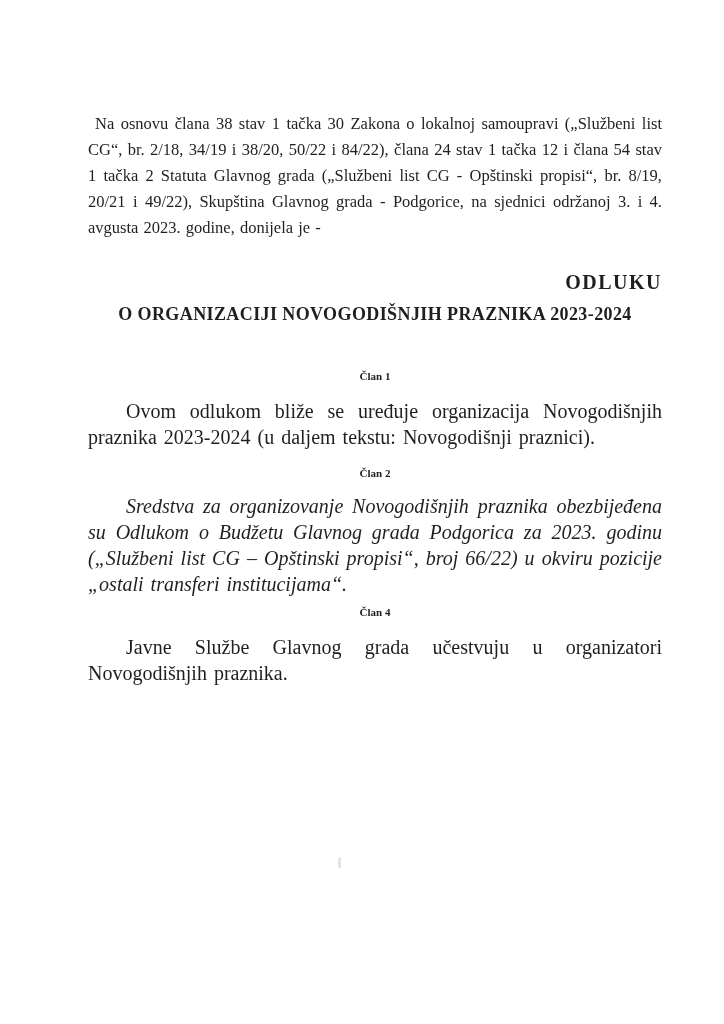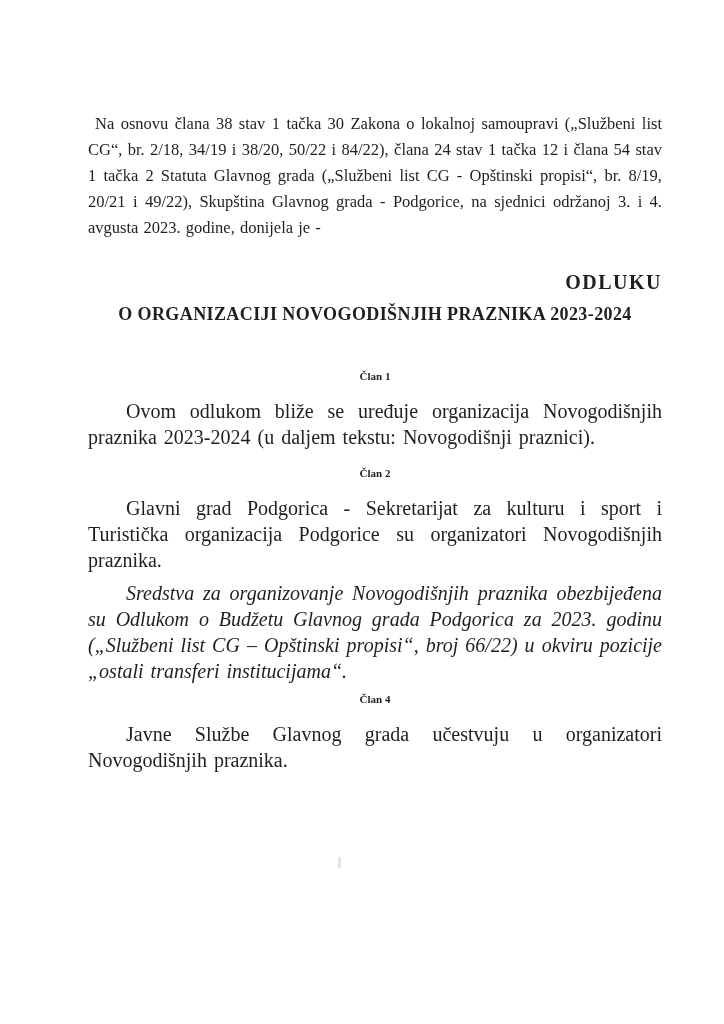--- a/index.html
+++ b/index.html
@@ -86,21 +86,20 @@
   <div class="doc-subtitle">O ORGANIZACIJI NOVOGODIŠNJIH PRAZNIKA 2023-2024</div>
 
   <div class="article">
     <div class="article-heading h-art1">Član 1</div>
     <p>Ovom odlukom bliže se uređuje organizacija Novogodišnjih praznika 2023-2024 (u daljem tekstu: Novogodišnji praznici).</p>
   </div>
 
 
   <div class="article">
     <div class="article-heading h-art3">Član 2</div>
-    <p>Glavni grad Podgorica - Sekretarijat za kulturu i sport i Turistička organizacija Podgorice su organizatori Novogodišnjih praznika.</p>
     <p class="tight">Sredstva za organizovanje Novogodišnjih praznika obezbijeđena su Odlukom o Budžetu Glavnog grada Podgorica za 2023. godinu („Službeni list CG – Opštinski propisi“, broj 66/22) u okviru pozicije „ostali transferi institucijama“.</p>
   </div>
 
   <div class="article">
     <div class="article-heading h-art4">Član 4</div>
     <p>Javne Službe Glavnog grada učestvuju u organizatori Novogodišnjih praznika.</p>
   </div>
 
   <div class="scan-speck"></div>
 

